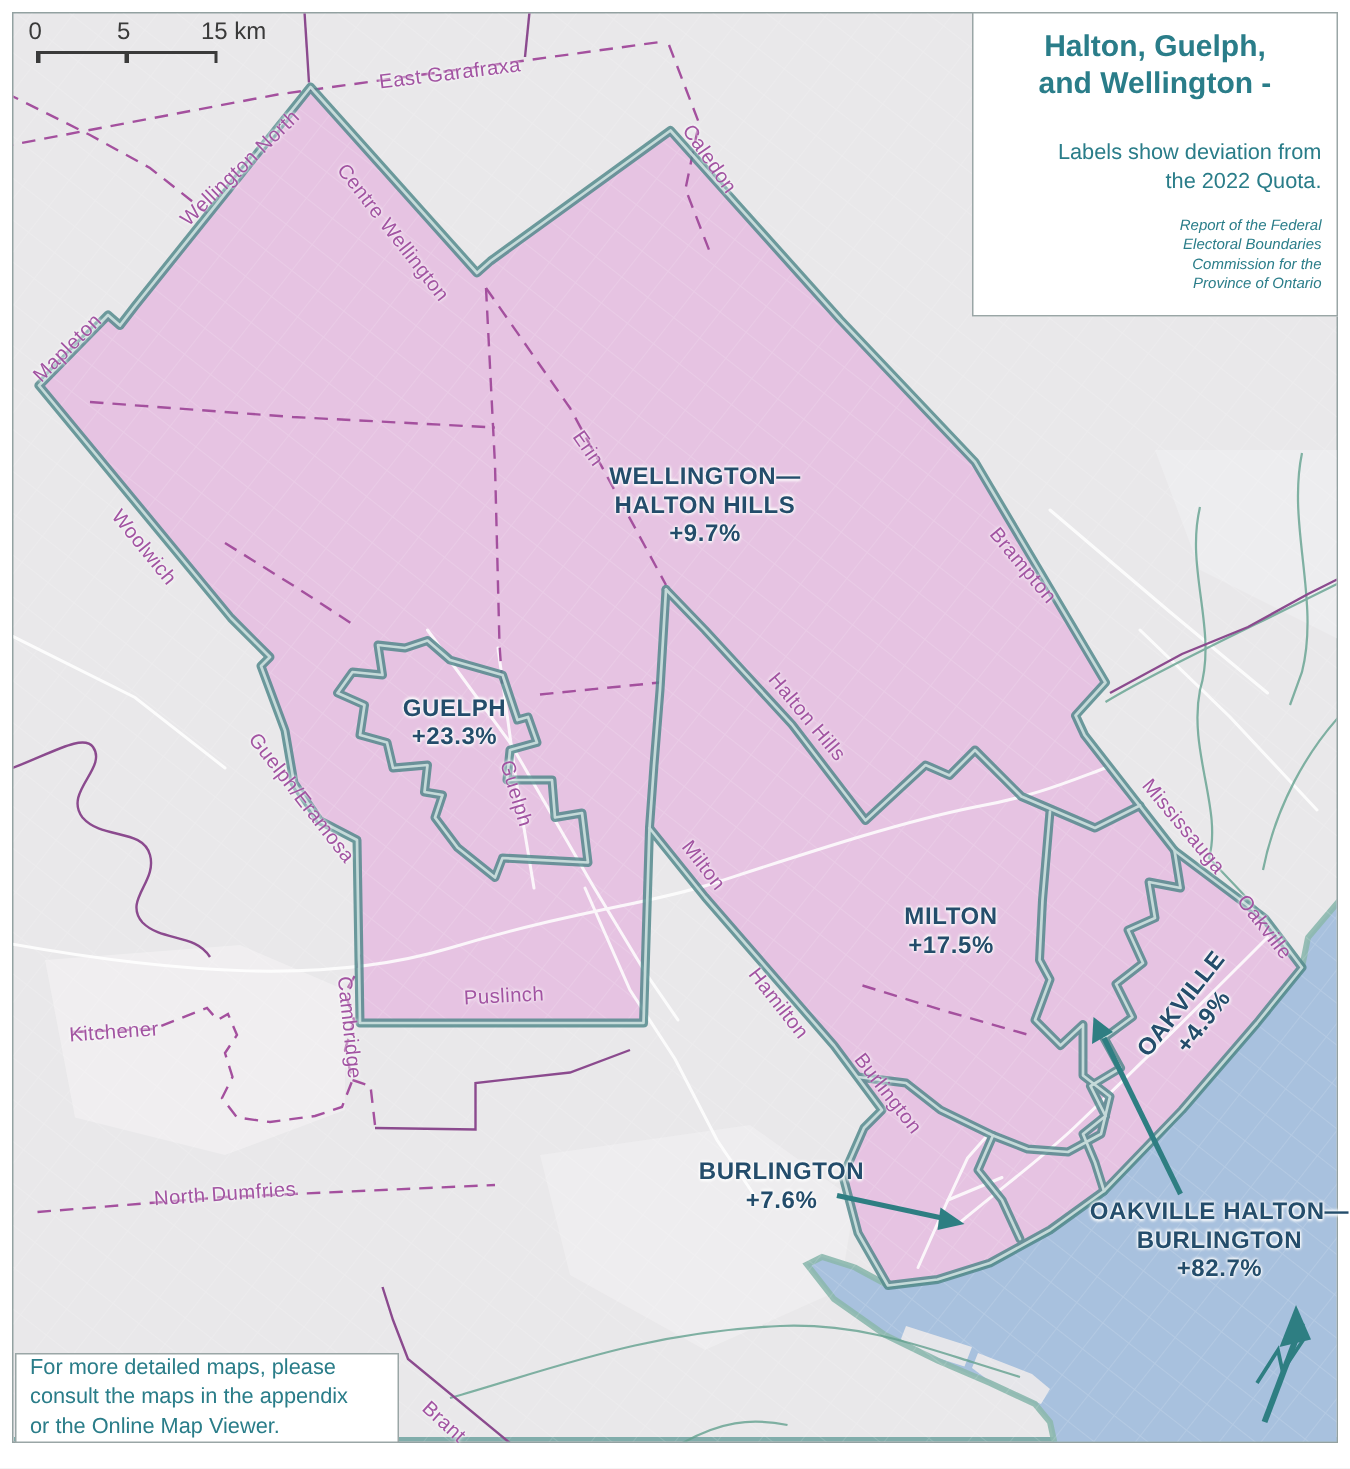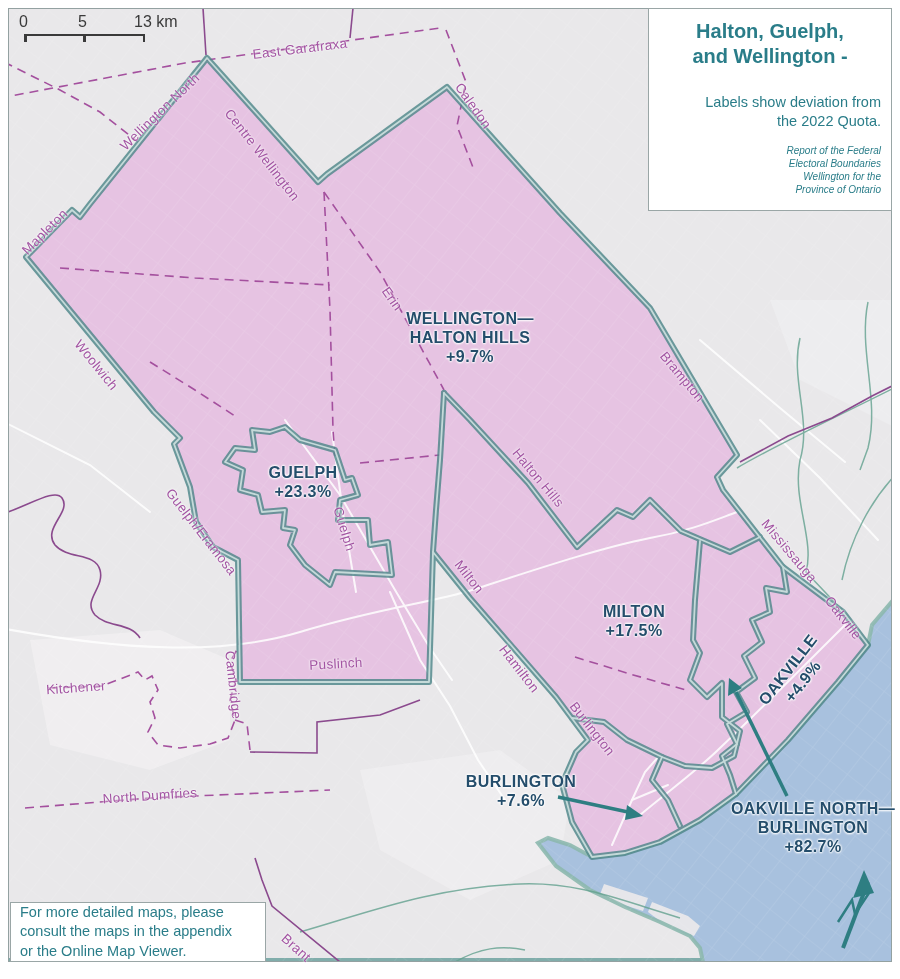--- a/index.html
+++ b/index.html
@@ -239,52 +239,52 @@
       </div>
       <div class="district-label" style="left: 796px; top: 676px; transform: translate(-50%, -50%) rotate(-52deg);">
         <div>OAKVILLE</div>
         <div>+4.9%</div>
       </div>
       <div class="district-label" style="left: 521px; top: 792px; transform: translate(-50%, -50%) rotate(0deg);">
         <div>BURLINGTON</div>
         <div>+7.6%</div>
       </div>
       <div class="district-label" style="left: 813px; top: 828px; transform: translate(-50%, -50%) rotate(0deg);">
-        <div>OAKVILLE NORTH—</div>
+        <div>OAKVILLE HALTON—</div>
         <div>BURLINGTON</div>
         <div>+82.7%</div>
       </div>
     </div>
 
   <div class="scalebar">
     <div class="sb-labels">
       <span class="sb-0">0</span>
       <span class="sb-5">5</span>
-      <span class="sb-10">13 km</span>
+      <span class="sb-10">15 km</span>
     </div>
     <div class="sb-bar">
       <i class="sb-t0"></i>
         <i class="sb-t5"></i>
         <i class="sb-t10"></i>
     </div>
   </div>
 
   <div class="title-box">
     <div class="title">
       <div>Halton, Guelph,</div>
       <div>and Wellington -</div>
     </div>
     <div class="subtitle">
       <div>Labels show deviation from</div>
       <div>the 2022 Quota.</div>
     </div>
     <div class="attribution">
       <div>Report of the Federal</div>
       <div>Electoral Boundaries</div>
-      <div>Wellington for the</div>
+      <div>Commission for the</div>
       <div>Province of Ontario</div>
     </div>
   </div>
 
   <div class="note-box">
     <div>For more detailed maps, please</div>
     <div>consult the maps in the appendix</div>
     <div>or the Online Map Viewer.</div>
   </div>
 

